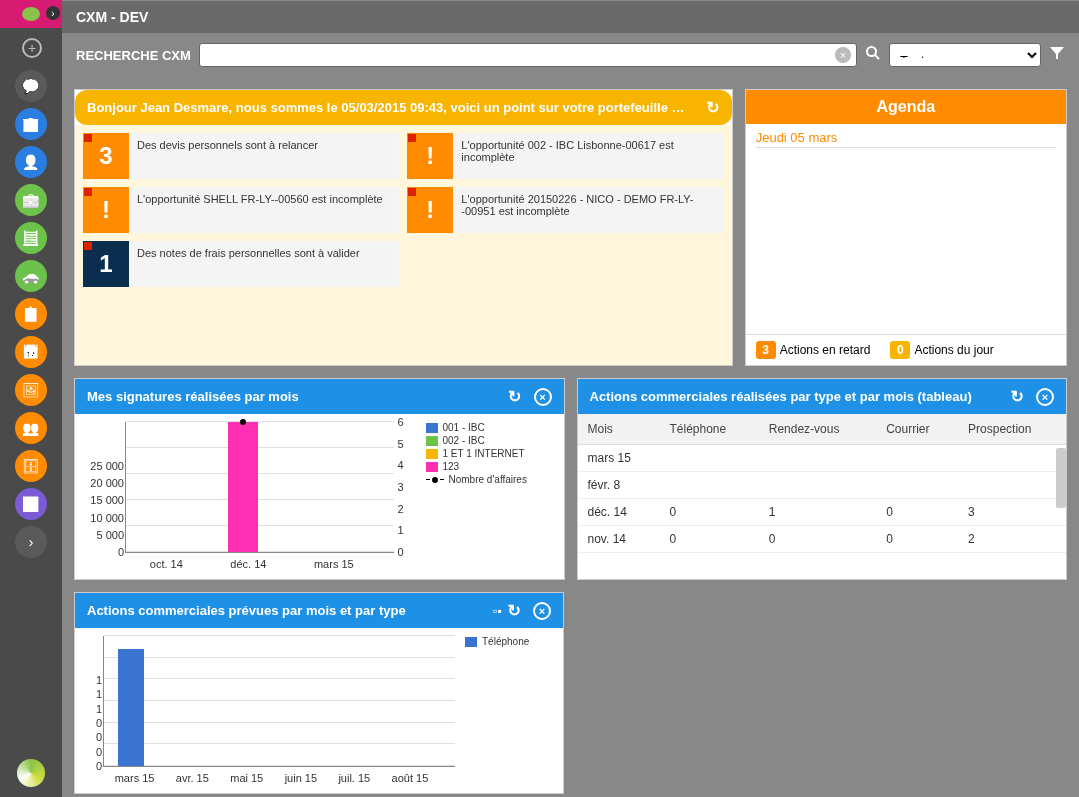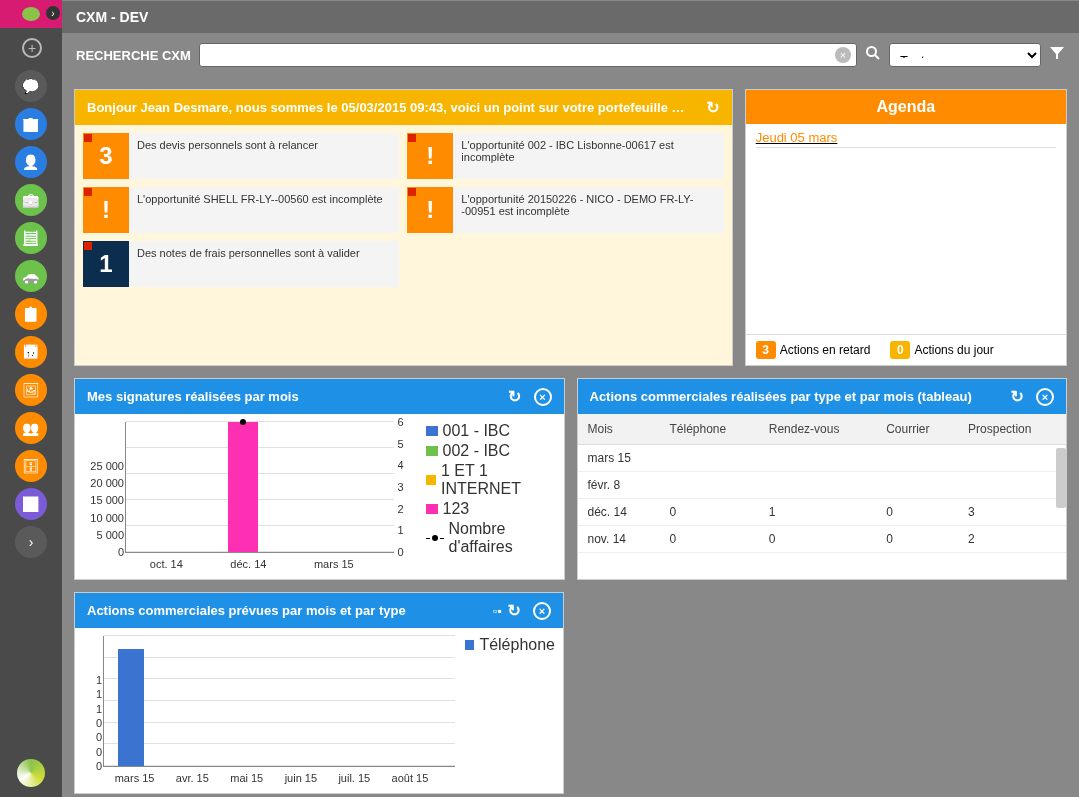--- a/index.html
+++ b/index.html
@@ -26,60 +26,60 @@
   .mag-icon { color: #fff; cursor: pointer; }
   .filter-select { width: 152px; height: 24px; background: #fff; border: 1px solid #666; border-radius: 3px; padding: 8px 6px; font-size: 13px; }
   .funnel-icon { color: #fff; cursor: pointer; }
   
   .content { flex: 1; padding: 12px; background: #888; display: flex; flex-direction: column; gap: 12px; overflow: hidden; }
   .row { display: flex; gap: 12px; }
   
   
   .widget { background: #fff; border: 1px solid #ccc; display: flex; flex-direction: column; }
   .widget-header { padding: 8px 12px; font-weight: bold; font-size: 13px; display: flex; align-items: center; justify-content: space-between; color: #fff; }
-  .widget-header.yellow { background: #f7b500; }
+  .widget-header.yellow { background: #f7b500; border-radius: 12px; }
   .widget-header.orange { background: #ff8c00; justify-content: center; font-size: 16px; }
   .widget-header.blue { background: #1e90e6; }
   .refresh-icon { cursor: pointer; font-size: 16px; }
   .close-icon { cursor: pointer; width: 18px; height: 18px; border: 2px solid #fff; border-radius: 50%; display: inline-flex; align-items: center; justify-content: center; font-size: 11px; margin-left: 6px; }
   .header-actions { display: flex; align-items: center; gap: 6px; }
   
   .portfolio { flex: 2.05; }
   .portfolio-body { background: #fff6dc; padding: 8px; display: flex; flex-wrap: wrap; gap: 8px; align-content: flex-start; min-height: 240px; }
   .notif { width: calc(50% - 4px); display: flex; gap: 0; align-items: flex-start; }
   .notif-badge { width: 46px; height: 46px; display: flex; align-items: center; justify-content: center; font-size: 24px; font-weight: bold; color: #fff; position: relative; }
   .notif-badge.orange { background: #ff8c00; }
   .notif-badge.navy { background: #0b2e4f; }
   .notif-corner { position: absolute; top: 1px; left: 1px; width: 8px; height: 8px; background: #d20; }
   .notif-text { flex: 1; background: #f4f4f4; padding: 6px 8px; font-size: 11px; color: #333; min-height: 46px; }
   
   
   .agenda { flex: 1; display: flex; flex-direction: column; }
-  .agenda-body { flex: 1; padding: 6px 10px; position: relative; overflow-y: auto; text-decoration: underline; }
+  .agenda-body { flex: 1; padding: 6px 10px; position: relative; overflow-y: auto; }
   .agenda-date { color: #ff8c00; font-size: 13px; border-bottom: 1px solid #ddd; padding-bottom: 2px; margin-bottom: 6px; }
   .agenda-item { display: flex; gap: 6px; align-items: flex-start; }
   .agenda-time { background: #ff8c00; color: #fff; font-size: 11px; padding: 3px 5px; border-radius: 3px; text-align: center; line-height: 1.2; }
   .agenda-home { width: 18px; height: 18px; background: #bbb; border-radius: 2px; display: flex; align-items: center; justify-content: center; color: #fff; font-size: 11px; margin-top: 2px; }
   .agenda-details { font-size: 12px; color: #333; }
   .agenda-footer { border-top: 1px solid #ddd; padding: 6px 10px; display: flex; gap: 20px; font-size: 12px; align-items: center; }
   .count-badge { width: 20px; height: 18px; border-radius: 3px; color: #fff; display: inline-flex; align-items: center; justify-content: center; font-weight: bold; font-size: 12px; margin-right: 4px; }
   .count-badge.orange { background: #ff8c00; }
   .count-badge.yellow { background: #f7b500; }
   
   
   .chart-widget { flex: 1; }
   .chart-body { padding: 8px; display: flex; gap: 8px; font-size: 11px; color: #333; height: 165px; }
   .chart-canvas { flex: 1; position: relative; border-left: 1px solid #888; border-bottom: 1px solid #888; margin: 0 2px 18px 42px; }
   .chart-canvas.dual { margin-right: 24px; }
   .y-labels { position: absolute; left: -44px; top: -6px; bottom: -6px; width: 42px; display: flex; flex-direction: column; justify-content: space-between; text-align: right; font-size: 11px; margin-top: 44px; }
   .y-labels-right { position: absolute; right: -22px; top: -6px; bottom: -6px; width: 18px; display: flex; flex-direction: column; justify-content: space-between; text-align: left; font-size: 11px; }
   .x-labels { position: absolute; left: 0; right: 16px; bottom: -18px; display: flex; justify-content: space-around; font-size: 11px; }
   .gridline { position: absolute; left: 0; right: 0; border-top: 1px solid #e0e0e0; }
   .bar { position: absolute; bottom: 0; }
-  .legend { width: 130px; font-size: 16px; }
+  .legend { width: 130px; font-size: 10px; }
   .legend-item { display: flex; align-items: center; gap: 5px; margin-bottom: 2px; }
   .legend-swatch { width: 12px; height: 10px; }
   .dot { width: 6px; height: 6px; background: #000; border-radius: 50%; }
   
   
   .table-widget { flex: 1; }
   .data-table { width: 100%; border-collapse: collapse; font-size: 12px; }
   .data-table th { background: #f2f2f2; text-align: left; padding: 8px 10px; font-weight: normal; color: #444; border-bottom: 1px solid #ddd; }
   .data-table td { padding: 6px 10px; border-bottom: 1px solid #eee; color: #333; }
   .table-scroll-wrap { position: relative; }

